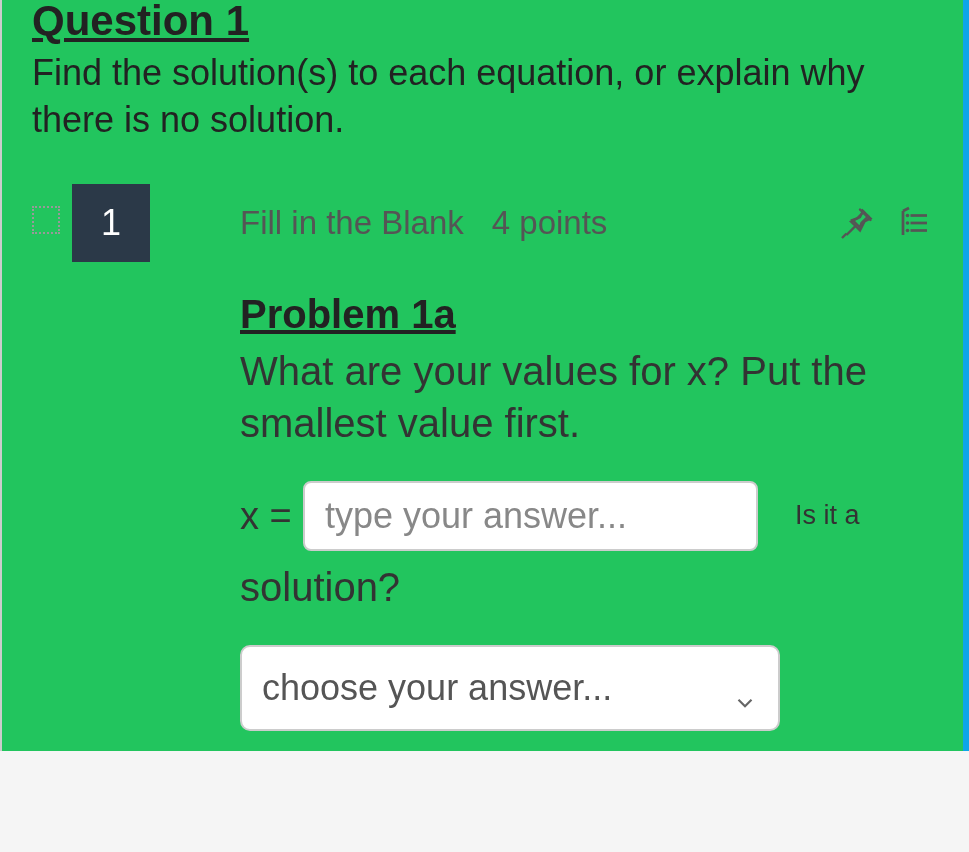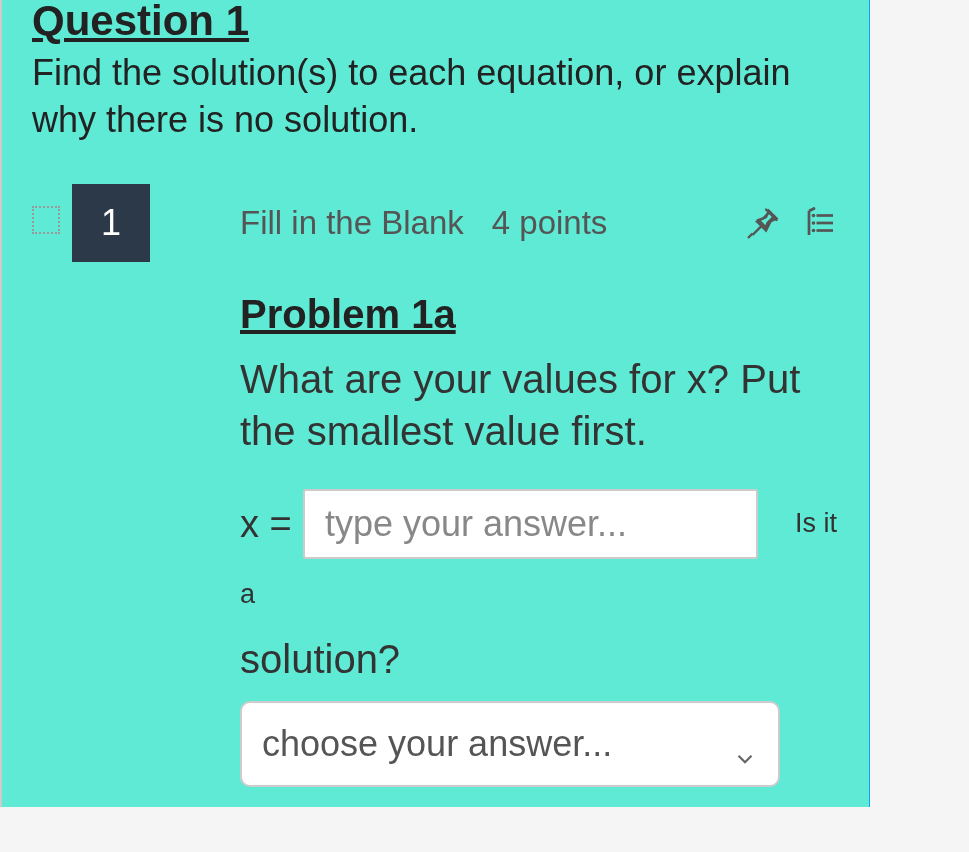--- a/index.html
+++ b/index.html
@@ -4,24 +4,24 @@
 <style>
   * { box-sizing: border-box; }
   body {
     margin: 0;
     padding: 0;
     font-family: 'Helvetica Neue', Helvetica, Arial, sans-serif;
     background: #f5f5f5;
     width: 969px;
   }
   .container {
-    width: 870px;
-    background: #5eead4;
+    width: 969px;
+    background: #22c55e;
     border-left: 2px solid #ccc;
-    border-right: 1px solid #0ea5e9;
+    border-right: 6px solid #0ea5e9;
     padding: 0 30px 20px 30px;
   }
   .question-title {
     font-size: 42px;
     font-weight: 700;
     text-decoration: underline;
     color: #222;
     margin: 0;
     line-height: 1;
     padding-top: 0;
@@ -92,42 +92,42 @@
   .icon {
     width: 36px;
     height: 36px;
     color: #555;
   }
   .problem-heading {
     font-size: 40px;
     font-weight: 700;
     text-decoration: underline;
     margin-top: 30px;
-    margin-bottom: 16px;
+    margin-bottom: 8px;
     color: #222;
   }
   .problem-text {
     font-size: 40px;
     color: #333;
     line-height: 1.3;
     margin-bottom: 32px;
   }
   .answer-block {
     font-size: 40px;
     color: #333;
     line-height: 1.6;
   }
   .inline-label {
     font-size: 38px;
     color: #333;
     vertical-align: middle;
   }
   .answer-input {
     border: 2px solid #ccc;
-    border-radius: 3px;
+    border-radius: 8px;
     font-size: 36px;
     color: #777;
     padding: 12px 20px;
     width: 455px;
     font-family: inherit;
     vertical-align: middle;
     background: #fff;
   }
   .answer-input::placeholder { color: #888; }
   .dropdown {
@@ -136,21 +136,21 @@
     font-size: 36px;
     color: #555;
     padding: 12px 20px;
     width: 540px;
     font-family: inherit;
     background: #fff;
     display: inline-flex;
     align-items: center;
     justify-content: space-between;
     cursor: pointer;
-    margin-top: 10px;
+    margin-top: 26px;
   }
   .dropdown-chevron {
     width: 26px;
     height: 26px;
   }
   .after-text {
     font-size: 27px;
     color: #333;
     margin-left: 26px;
     vertical-align: middle;

